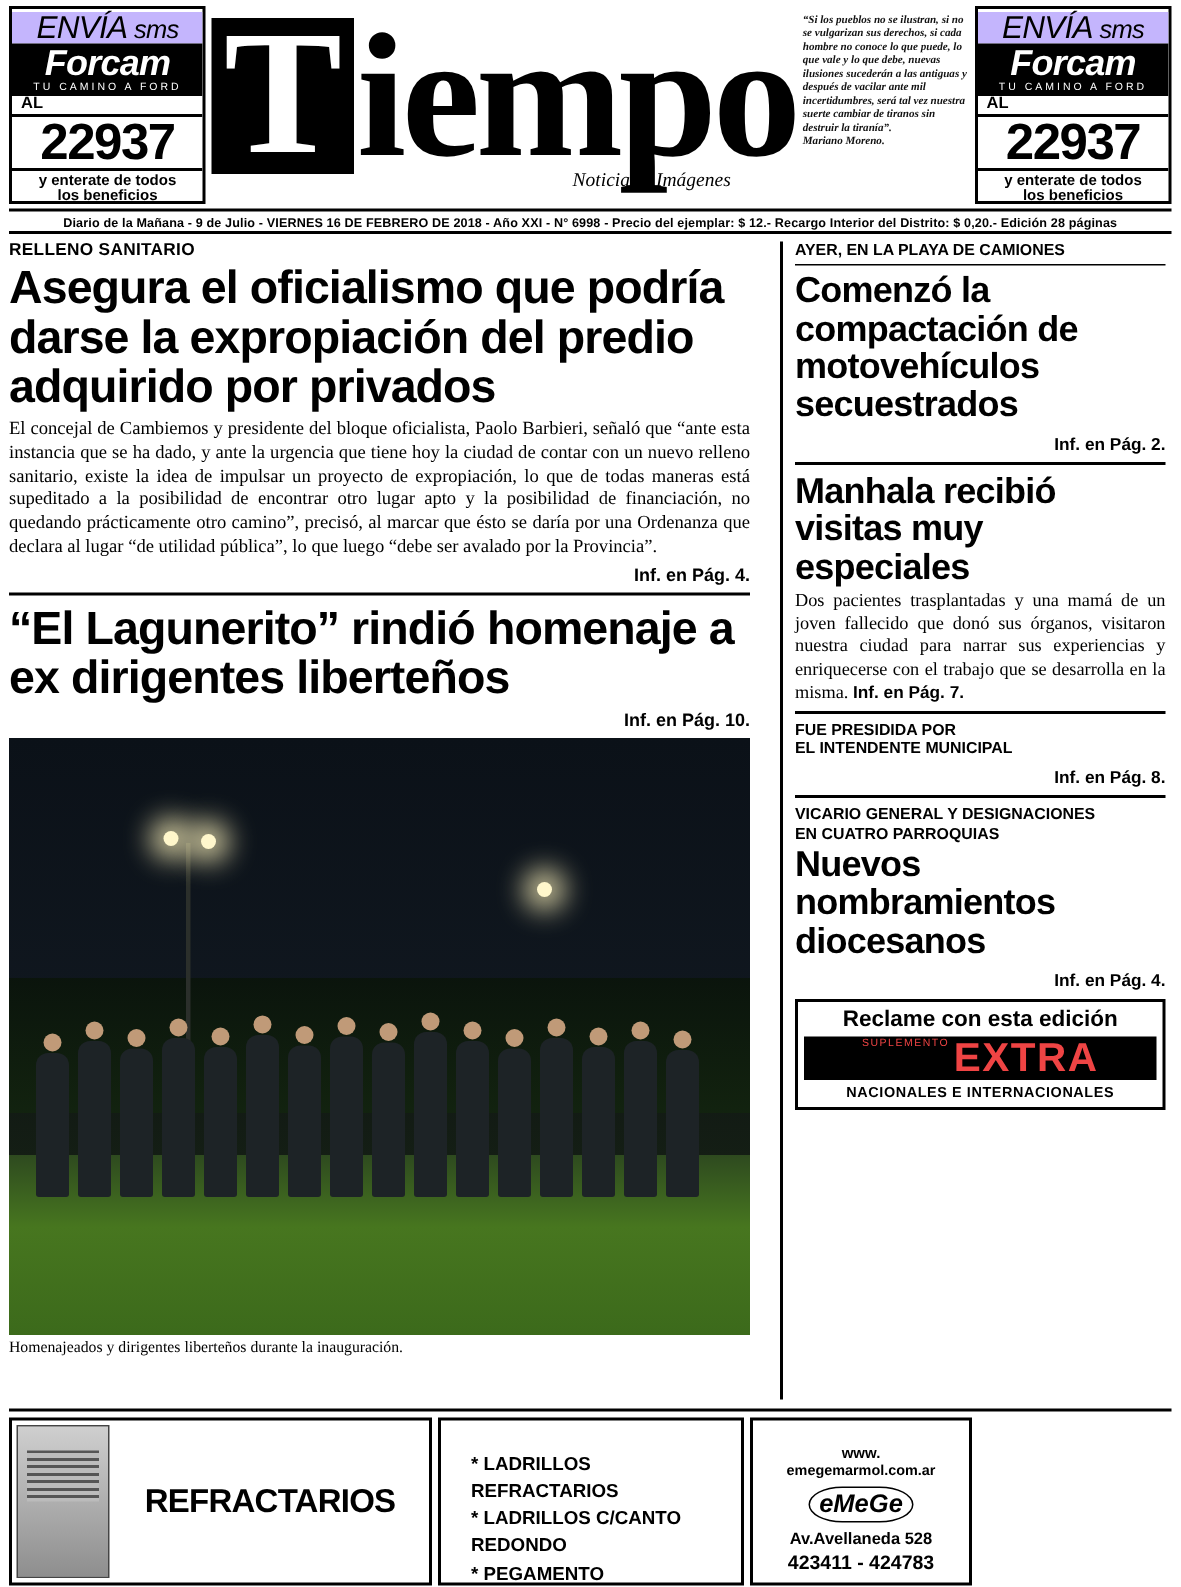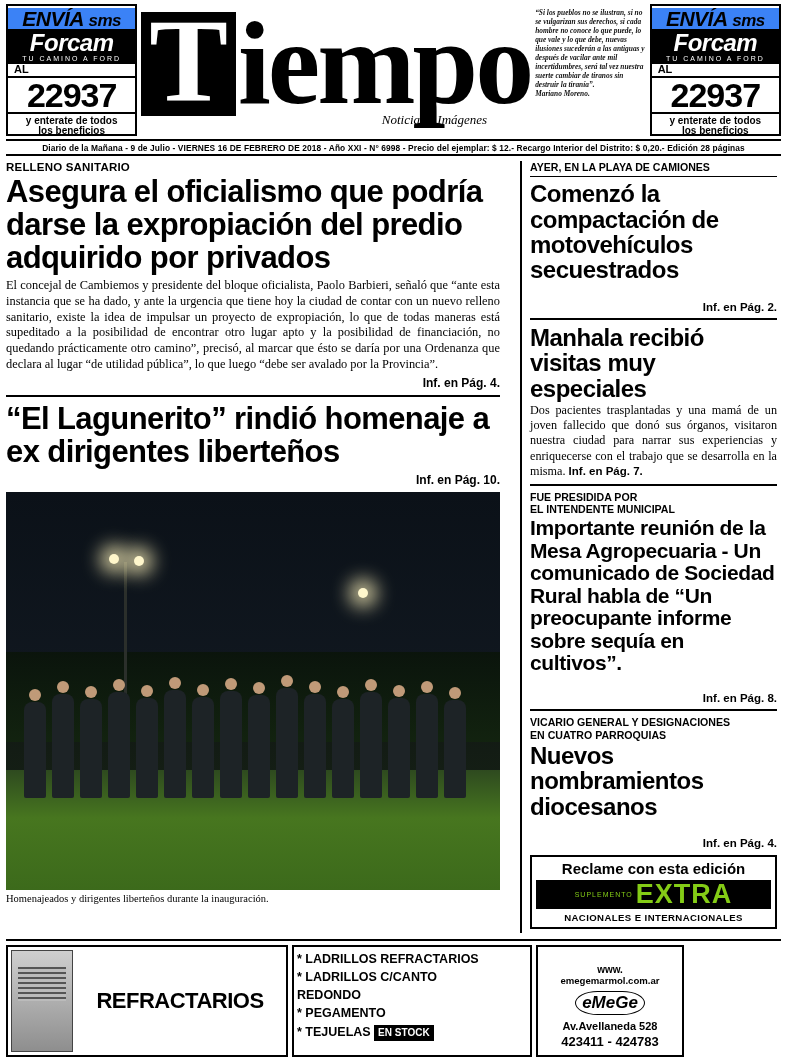--- a/index.html
+++ b/index.html
@@ -14,23 +14,23 @@
   .page { width:787px; height:1058px; position:relative; padding: 4px 6px; }
 
   
   .masthead { display:flex; align-items:stretch; height:132px; gap:4px; }
   .ad-box {
     width:140px; border:2px solid #000; background:#fff;
     display:flex; flex-direction:column; align-items:center; justify-content:flex-start;
     padding:2px 0 2px; position:relative; overflow:hidden;
   }
   .ad-envia {
-    font-family:"Liberation Sans", sans-serif; font-weight:bold; font-style:italic;
+    font-family:"Liberation Sans", sans-serif; font-weight:normal; font-style:italic;
     font-size:21px; letter-spacing:-0.5px; line-height:1; width:100%;
-    text-align:center; background:#3b82f6; color:#000;
+    text-align:center; background:#c4b5fd; color:#000;
   }
   .ad-envia .sms { font-size:17px; }
   .ad-forcam {
     background:#000; color:#fff; width:100%; text-align:center;
     font-family:"Liberation Sans", sans-serif; font-weight:bold; font-style:italic;
     font-size:24px; line-height:1.05; letter-spacing:-0.5px; padding:1px 0 0;
   }
   .ad-forcam .tagline { font-size:7px; font-style:normal; font-weight:normal; letter-spacing:2px; display:block; padding-bottom:1px;}
   .ad-al { font-family:"Liberation Sans", sans-serif; font-weight:bold; font-size:11px; text-align:left; width:100%; padding-left:6px; line-height:1; }
   .ad-number {
@@ -94,42 +94,42 @@
     width:100%; height:398px; margin-top:5px; position:relative; overflow:hidden;
     background:#0a0f0a; border:0;
   }
   .caption { font-family:"Liberation Serif", serif; font-size:10.5px; margin-top:3px; }
 
   
   .r-kicker { font-family:"Liberation Sans", sans-serif; font-weight:bold; font-size:10.6px; line-height:1.15; }
   .r-head { font-family:"Liberation Sans", sans-serif; font-weight:bold; font-size:24px; line-height:1.06; letter-spacing:-0.5px; margin:2px 0 2px; }
   .r-head-sm { font-family:"Liberation Sans", sans-serif; font-weight:bold; font-size:21px; line-height:1.07; letter-spacing:-0.4px; margin:2px 0 2px; }
   .r-body { font-family:"Liberation Serif", serif; font-size:12.2px; line-height:1.24; text-align:justify; }
-  .r-ref { font-family:"Liberation Sans", sans-serif; font-weight:bold; font-size:11.5px; text-align:right; margin-top:18px; }
+  .r-ref { font-family:"Liberation Sans", sans-serif; font-weight:bold; font-size:11.5px; text-align:right; margin-top:8px; }
 
   .reclame {
     border:2px solid #000; margin-top:6px; padding:3px 4px 4px; text-align:center;
   }
   .reclame-title { font-family:"Liberation Sans", sans-serif; font-weight:bold; font-size:15px; }
-  .extra-bar { background:#000; color:#84cc16; display:flex; align-items:center; justify-content:center; margin-top:3px; padding:1px 2px; }
+  .extra-bar { background:#000; color:#ef4444; display:flex; justify-content:center; margin-top:3px; padding:1px 2px; }
   .extra-sup { font-family:"Liberation Sans", sans-serif; font-size:7px; letter-spacing:1px; padding-right:3px; }
   .extra-word { font-family:"Liberation Sans", sans-serif; font-weight:bold; font-size:27px; letter-spacing:1px; line-height:1; }
   .reclame-foot { font-family:"Liberation Sans", sans-serif; font-weight:bold; font-size:9.6px; letter-spacing:0.4px; margin-top:3px; }
 
   
   .bottom-ads { display:flex; margin-top:6px; height:118px; border-top:2px solid #000; padding-top:4px; gap:4px; }
   .ad1 { width:282px; border:2px solid #000; display:flex; align-items:center; padding:3px; gap:4px; }
   .grill { width:62px; height:100%; background:linear-gradient(#cfcfcf,#8e8e8e); border:1px solid #444; position:relative; }
   .grill:after{content:"";position:absolute;left:6px;right:6px;top:16px;height:34px;background:repeating-linear-gradient(#555 0 2px,#bbb 2px 5px);}
   .ad1-text { flex:1; }
   .refractarios { font-family:"Liberation Sans", sans-serif; font-weight:bold; font-size:22px; letter-spacing:-0.5px; text-align:center; }
   .ad1-row { display:flex; align-items:center; gap:6px; margin-top:4px; }
   .brick { width:74px; height:40px; background:linear-gradient(#b5b5b5,#8f8f8f); border:1px solid #555; }
   .ad1-list { font-family:"Liberation Sans", sans-serif; font-weight:bold; font-size:11px; line-height:1.3; }
-  .ad2 { width:240px; border:2px solid #000; padding:3px; font-family:"Liberation Sans", sans-serif; font-weight:bold; font-size:12.5px; line-height:1.45; position:relative;}
+  .ad2 { width:204px; border:2px solid #000; padding:20px; font-family:"Liberation Sans", sans-serif; font-weight:bold; font-size:12.5px; line-height:1.45; position:relative;}
   .stock { background:#000; color:#fff; font-size:10px; padding:1px 4px; display:inline-block; }
   .ad3 { width:148px; border:2px solid #000; padding:17px; text-align:center; font-family:"Liberation Sans", sans-serif; }
   .ad3 .www { font-size:10px; font-weight:bold; }
   .ad3 .mail { font-size:9.6px; font-weight:bold; }
   .emege { border:1px solid #000; border-radius:30px/16px; font-size:17px; font-weight:bold; font-style:italic; padding:1px 6px; display:inline-block; margin:5px 0; }
   .ad3 .addr { font-size:11px; font-weight:bold; }
   .ad3 .tel { font-size:13px; font-weight:bold; margin-top:2px; }
   .ad4 { flex:1; border:2px solid #000; padding:4px 5px; font-family:"Liberation Sans", sans-serif; font-weight:bold; font-size:12.4px; line-height:1.42; }
 
   
@@ -264,21 +264,20 @@
           <span>Dos pacientes trasplantadas y una mamá de un joven fallecido que donó sus órganos, visitaron nuestra ciudad para narrar sus experiencias y enriquecerse con el trabajo que se desarrolla en la misma.</span>
           <span class="ref-inline">Inf. en Pág. 7.</span>
         </div>
       </div>
 
       <div class="rule-thick"></div>
 
       <div>
         <div class="r-kicker">FUE PRESIDIDA POR</div>
         <div class="r-kicker">EL INTENDENTE MUNICIPAL</div>
-        <div class="r-head-sm">Importante reunión de la Mesa Agropecuaria - Un comunicado de Sociedad Rural habla de “Un preocupante informe sobre sequía en cultivos”.</div>
         <div class="r-ref">Inf. en Pág. 8.</div>
       </div>
 
       <div class="rule-thick"></div>
 
       <div>
         <div class="r-kicker">VICARIO GENERAL Y DESIGNACIONES</div>
         <div class="r-kicker">EN CUATRO PARROQUIAS</div>
         <div class="r-head">Nuevos nombramientos diocesanos</div>
         <div class="r-ref">Inf. en Pág. 4.</div>

